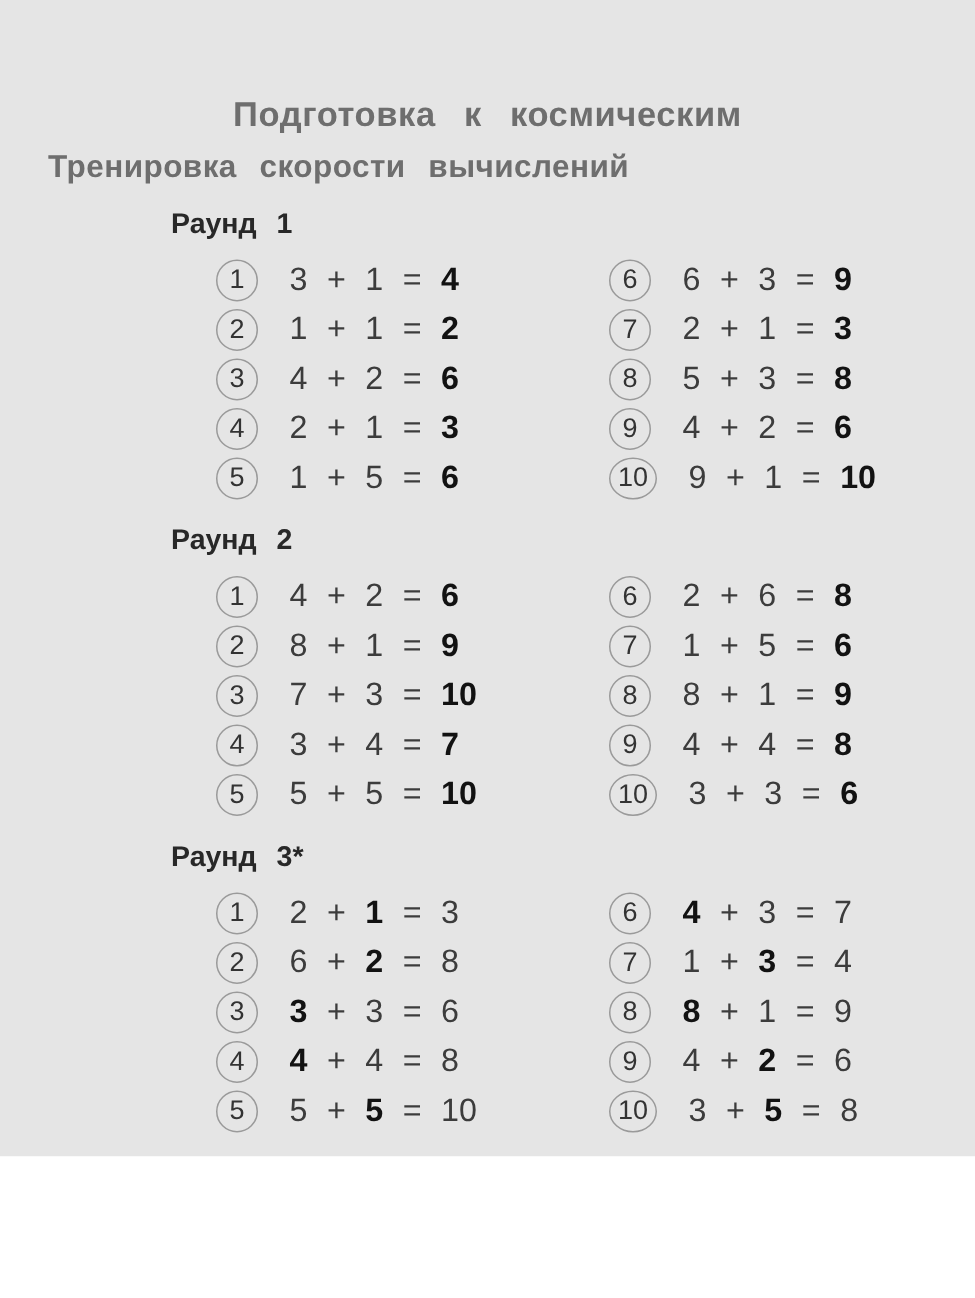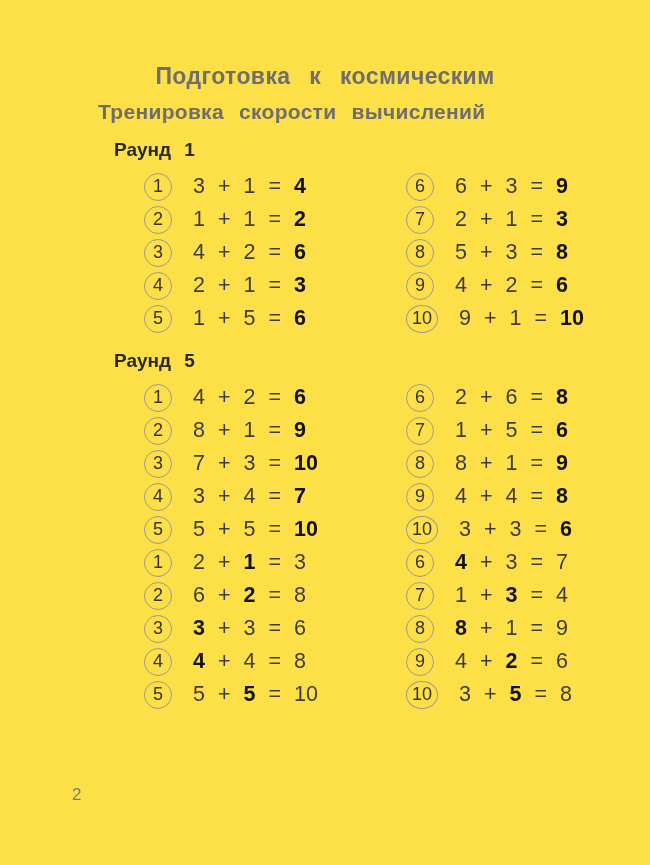--- a/index.html
+++ b/index.html
@@ -1,34 +1,34 @@
 <!DOCTYPE html>
 <html><head>
 <meta charset="utf-8">
 <style>
   html,body { margin:0; padding:0; background:#ffffff; }
   .page {
     position:relative;
-    width:650px; height:865px;
-    background:#fde047;
+    width:650px; height:771px;
+    background:#e5e5e5;
     font-family:"Liberation Sans", sans-serif;
     overflow:hidden;
   }
   .title {
     margin:60px 10px 0;
     text-align:center;
     font-size:23px;
     line-height:32px;
     font-weight:bold;
     color:#6e6e6e;
     word-spacing:12px;
     letter-spacing:0.4px;
   }
   .subtitle {
-    margin:8px 0 0 98px;
+    margin:8px 0 0 32px;
     font-size:21px;
     font-weight:bold;
     color:#6e6e6e;
     word-spacing:9px;
     letter-spacing:0.3px;
   }
   .round { margin-left:114px; }
   .round-h {
     margin:15px 0 9px;
     font-size:19px;
@@ -178,21 +178,21 @@
             <span class="">+</span>
             <span class="">1</span>
             <span class="">=</span>
             <span class="bold">10</span>
           </span>
         </div>
       </div>
   </section>
 
   <section class="round">
-    <h3 class="round-h">Раунд 5</h3>
+    <h3 class="round-h">Раунд 2</h3>
     <div class="grid">
         <div class="row">
           <span class="circ">1</span>
           <span class="eq">
             <span class="">4</span>
             <span class="">+</span>
             <span class="">2</span>
             <span class="">=</span>
             <span class="bold">6</span>
           </span>
@@ -284,20 +284,21 @@
             <span class="">+</span>
             <span class="">3</span>
             <span class="">=</span>
             <span class="bold">6</span>
           </span>
         </div>
       </div>
   </section>
 
   <section class="round">
+    <h3 class="round-h">Раунд 3*</h3>
     <div class="grid">
         <div class="row">
           <span class="circ">1</span>
           <span class="eq">
             <span class="">2</span>
             <span class="">+</span>
             <span class="bold">1</span>
             <span class="">=</span>
             <span class="">3</span>
           </span>

